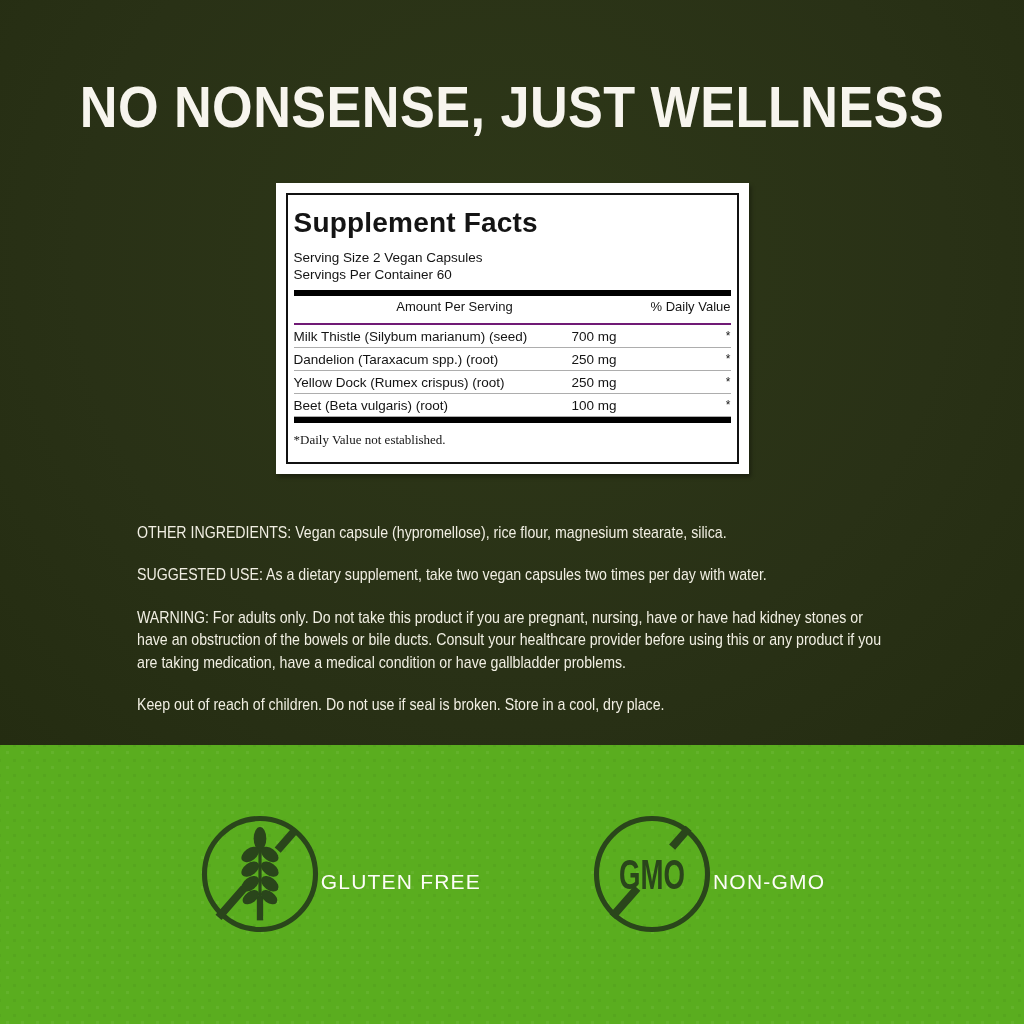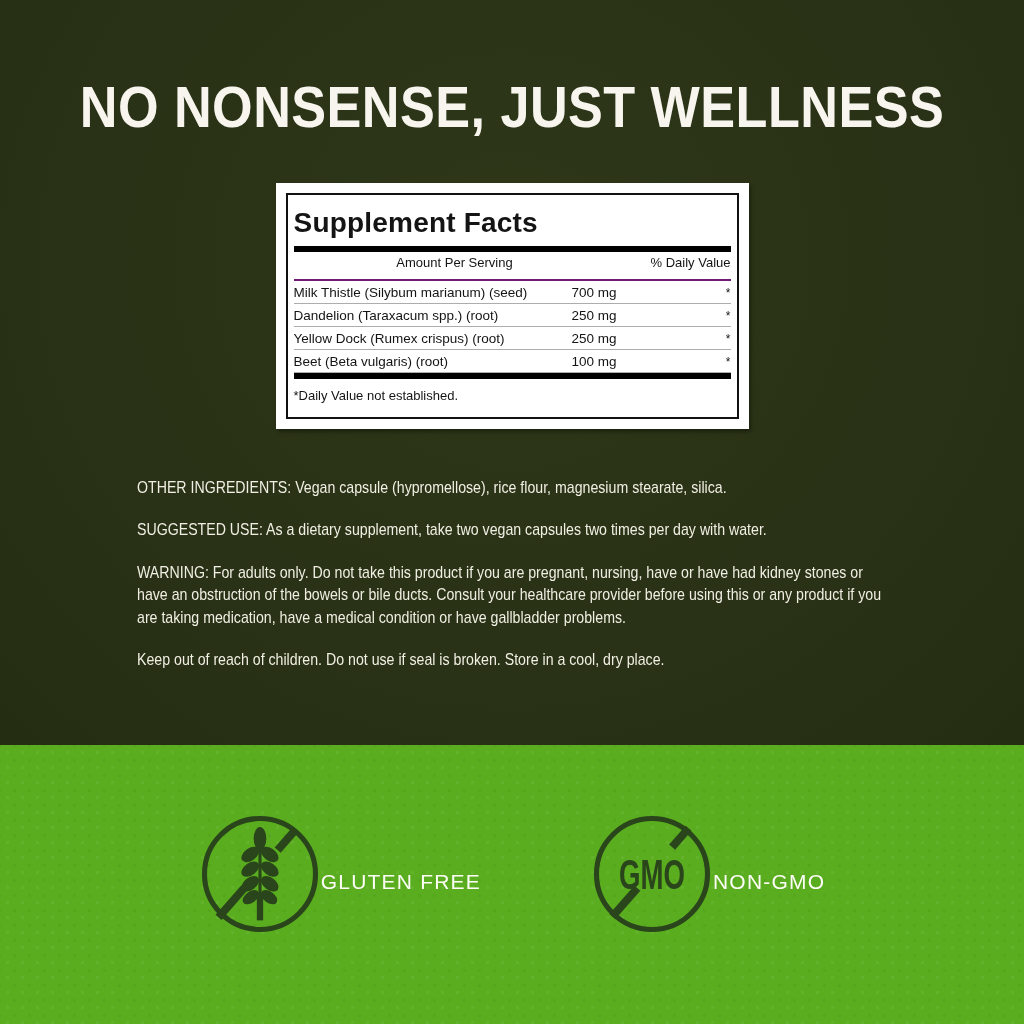--- a/index.html
+++ b/index.html
@@ -39,26 +39,26 @@
     padding: 12px 6px 10px;
     color: #141414;
   }
   .sf-title { font-size: 28px; font-weight: bold; letter-spacing: 0.2px; }
   .sf-serving { margin-top: 11px; font-size: 13.5px; line-height: 16.5px; }
   .bar-thick { height: 6px; background: #000; margin-top: 7px; }
   .bar-thick.bottom { margin-top: 0; }
   .sf-header { display: flex; border-bottom: 2px solid #701a75; padding: 3px 0 9px; font-size: 13px; font-weight: normal; }
   .sf-header .h-amount { width: 322px; text-align: center; }
   .sf-header .h-dv { flex: 1; text-align: right; }
-  .sf-row { display: flex; align-items: center; font-size: 13.5px; padding: 4px 0 3px; border-bottom: 1px solid #adadad; min-height: 22px; }
+  .sf-row { display: flex; font-size: 13.5px; padding: 4px 0 3px; border-bottom: 1px solid #adadad; min-height: 22px; }
   .sf-row:last-of-type { border-bottom: none; }
   .sf-row .name { width: 278px; }
   .sf-row .amount { flex: 1; }
   .sf-row .dv { width: 45px; text-align: right; font-size: 12px; }
-  .sf-footnote { margin-top: 9px; font-size: 13px; padding-bottom: 4px; }
+  .sf-footnote { margin-top: 9px; font-size: 13px; padding-bottom: 4px; font-family: Liberation Serif, serif; }
 
   
   .info {
     margin: 47px 0 0 137px;
     width: 860px;
     color: #f1efe3;
     font-size: 16.2px;
     line-height: 22.4px;
     transform: scaleX(0.875);
     transform-origin: 0 0;
@@ -95,20 +95,24 @@
 <div class="canvas">
 
   <section class="dark">
 
     <h1 class="headline">NO NONSENSE, JUST WELLNESS</h1>
 
     <div class="panel">
       <div class="panel-inner">
         <div class="sf-title">Supplement Facts</div>
 
+        <div class="sf-serving">
+          <div>Serving Size 2 Vegan Capsules</div>
+          <div>Servings Per Container 60</div>
+        </div>
 
         <div class="bar-thick"></div>
 
         <div class="sf-header">
           <div class="h-amount">Amount Per Serving</div>
           <div class="h-dv">% Daily Value</div>
         </div>
 
         <div class="sf-row">
           <div class="name">Milk Thistle (Silybum marianum) (seed)</div>

